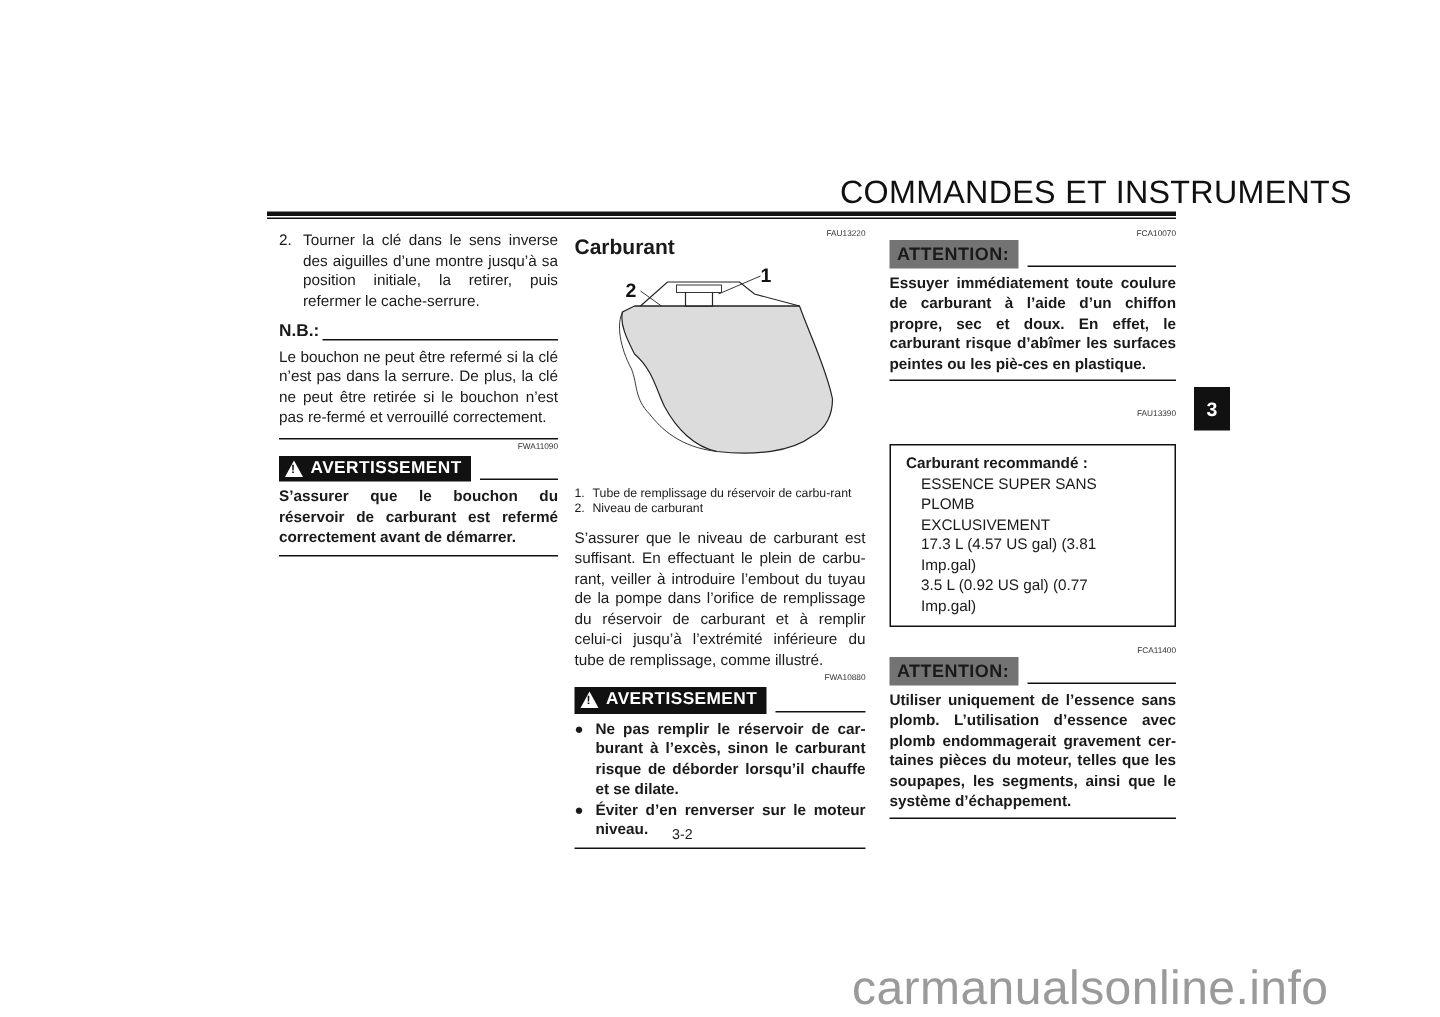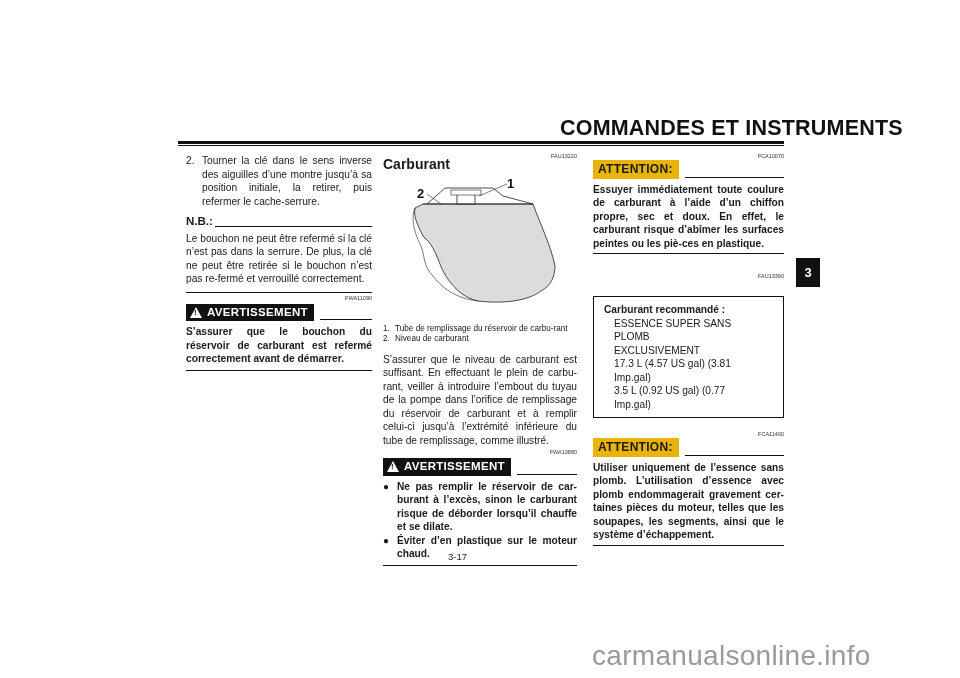--- a/index.html
+++ b/index.html
@@ -1,49 +1,49 @@
 <!DOCTYPE html>
 <html><head>
 <meta charset="utf-8">
 <style>
   html, body { margin:0; padding:0; }
   body { width:960px; height:678px; background:#ffffff; position:relative; overflow:hidden;
          font-family:"Liberation Sans", sans-serif; color:#1a1a1a; }
   .abs { position:absolute; }
-  .header-title { left:560px; top:116px; font-size:21.5px; font-weight:bold; letter-spacing:0.2px; color:#111; white-space:nowrap; }
+  .header-title { left:560px; top:116px; font-size:21.5px; font-weight:normal; letter-spacing:0.2px; color:#111; white-space:nowrap; }
   .header-rule { left:178px; width:606px; top:141px; height:3px; background:#111; }
   .header-rule2 { left:178px; width:606px; top:145px; height:1px; background:#111; }
   .col { position:absolute; font-size:10.2px; line-height:13.5px; }
   .c1 { left:186px; width:186px; top:152px; }
   .c2 { left:383px; width:194px; top:152px; }
   .c3 { left:593px; width:191px; top:152px; }
   p { margin:0; text-align:justify; }
   .ref { font-size:5.5px; text-align:right; color:#333; line-height:8px; }
   .nb-head { display:flex; align-items:flex-end; font-weight:bold; font-size:11.5px; margin-top:7px; }
   .nb-head .line { flex:1; border-bottom:1px solid #111; margin-left:2px; margin-bottom:2px; }
   .rule { border-top:1px solid #111; }
   .rule-thick { border-top:1.5px solid #111; }
   .warn-row { display:flex; align-items:flex-end; margin-top:2px; }
   .warn-badge { background:#111; color:#fff; font-weight:bold; font-size:11.5px; padding:2px 6px 2px 4px; display:flex; align-items:center; gap:5px; letter-spacing:0.3px; }
   .warn-tri { width:0; height:0; border-left:6px solid transparent; border-right:6px solid transparent; border-bottom:11px solid #fff; position:relative; }
   .warn-tri span { position:absolute; left:-2px; top:2px; font-size:8px; color:#111; font-weight:bold; line-height:8px; }
   .warn-row .line { flex:1; border-bottom:1px solid #111; margin-left:6px; margin-bottom:1px; }
   .bold { font-weight:bold; }
   .att-row { display:flex; align-items:flex-end; }
-  .att-badge { background:#eab308; font-weight:bold; font-size:12px; padding:3px 6px 2px 5px; letter-spacing:0.3px; }
+  .att-badge { background:#737373; font-weight:bold; font-size:12px; padding:3px 6px 2px 5px; letter-spacing:0.3px; }
   .att-row .line { flex:1; border-bottom:1px solid #111; margin-left:6px; margin-bottom:1px; }
   .list-item { display:flex; }
   .list-item .num { width:16px; flex:none; }
   .bul { display:flex; }
   .bul .dot { width:14px; flex:none; font-size:10px; }
   .spec-box { border:1px solid #111; padding:6px 20px 6px 10px; font-size:10.2px; line-height:13.5px; }
   .spec-box .indent { padding-left:10px; }
   .tab-3 { left:796px; top:258px; width:24px; height:29px; background:#111; color:#fff; font-weight:bold; font-size:13px; display:flex; align-items:center; justify-content:center; }
   .page-num { left:448px; top:551px; font-size:9.5px; color:#222; }
-  .watermark { left:592px; top:640px; font-size:28px; color:#9a9a9a; white-space:nowrap; letter-spacing:0.3px; }
+  .watermark { left:568px; top:640px; font-size:32px; color:#9a9a9a; white-space:nowrap; letter-spacing:0.3px; }
   .fig { position:relative; width:194px; height:148px; margin-top:4px; }
 </style>
 </head>
 <body>
 
 <div class="abs header-title">COMMANDES ET INSTRUMENTS</div>
 <div class="abs header-rule"></div>
 <div class="abs header-rule2"></div>
 
 <div class="col c1">
@@ -109,21 +109,21 @@
     </div>
     <span class="line"></span>
   </div>
   <div style="margin-top:4px;">
     <div class="bul bold">
       <span class="dot">●</span>
       <p style="flex:1;">Ne pas remplir le réservoir de car-burant à l’excès, sinon le carburant risque de déborder lorsqu’il chauffe et se dilate.</p>
     </div>
     <div class="bul bold">
       <span class="dot">●</span>
-      <p style="flex:1;">Éviter d’en plastique sur le moteur chaud.</p>
+      <p style="flex:1;">Éviter d’en renverser sur le moteur niveau.</p>
     </div>
   </div>
   <div class="rule-thick" style="margin-top:4px;"></div>
 </div>
 
 <div class="col c3">
   <div class="ref">FCA10070</div>
   <div class="att-row">
     <span class="att-badge">ATTENTION:</span>
     <span class="line"></span>
@@ -143,14 +143,14 @@
   <div class="ref" style="margin-top:12px;">FCA11400</div>
   <div class="att-row">
     <span class="att-badge">ATTENTION:</span>
     <span class="line"></span>
   </div>
   <p class="bold" style="margin-top:4px;">Utiliser uniquement de l’essence sans plomb. L’utilisation d’essence avec plomb endommagerait gravement cer-taines pièces du moteur, telles que les soupapes, les segments, ainsi que le système d’échappement.</p>
   <div class="rule-thick" style="margin-top:3px;"></div>
 </div>
 
 <div class="abs tab-3">3</div>
-<div class="abs page-num">3-17</div>
+<div class="abs page-num">3-2</div>
 <div class="abs watermark">carmanualsonline.info</div>
 
 </body></html>

